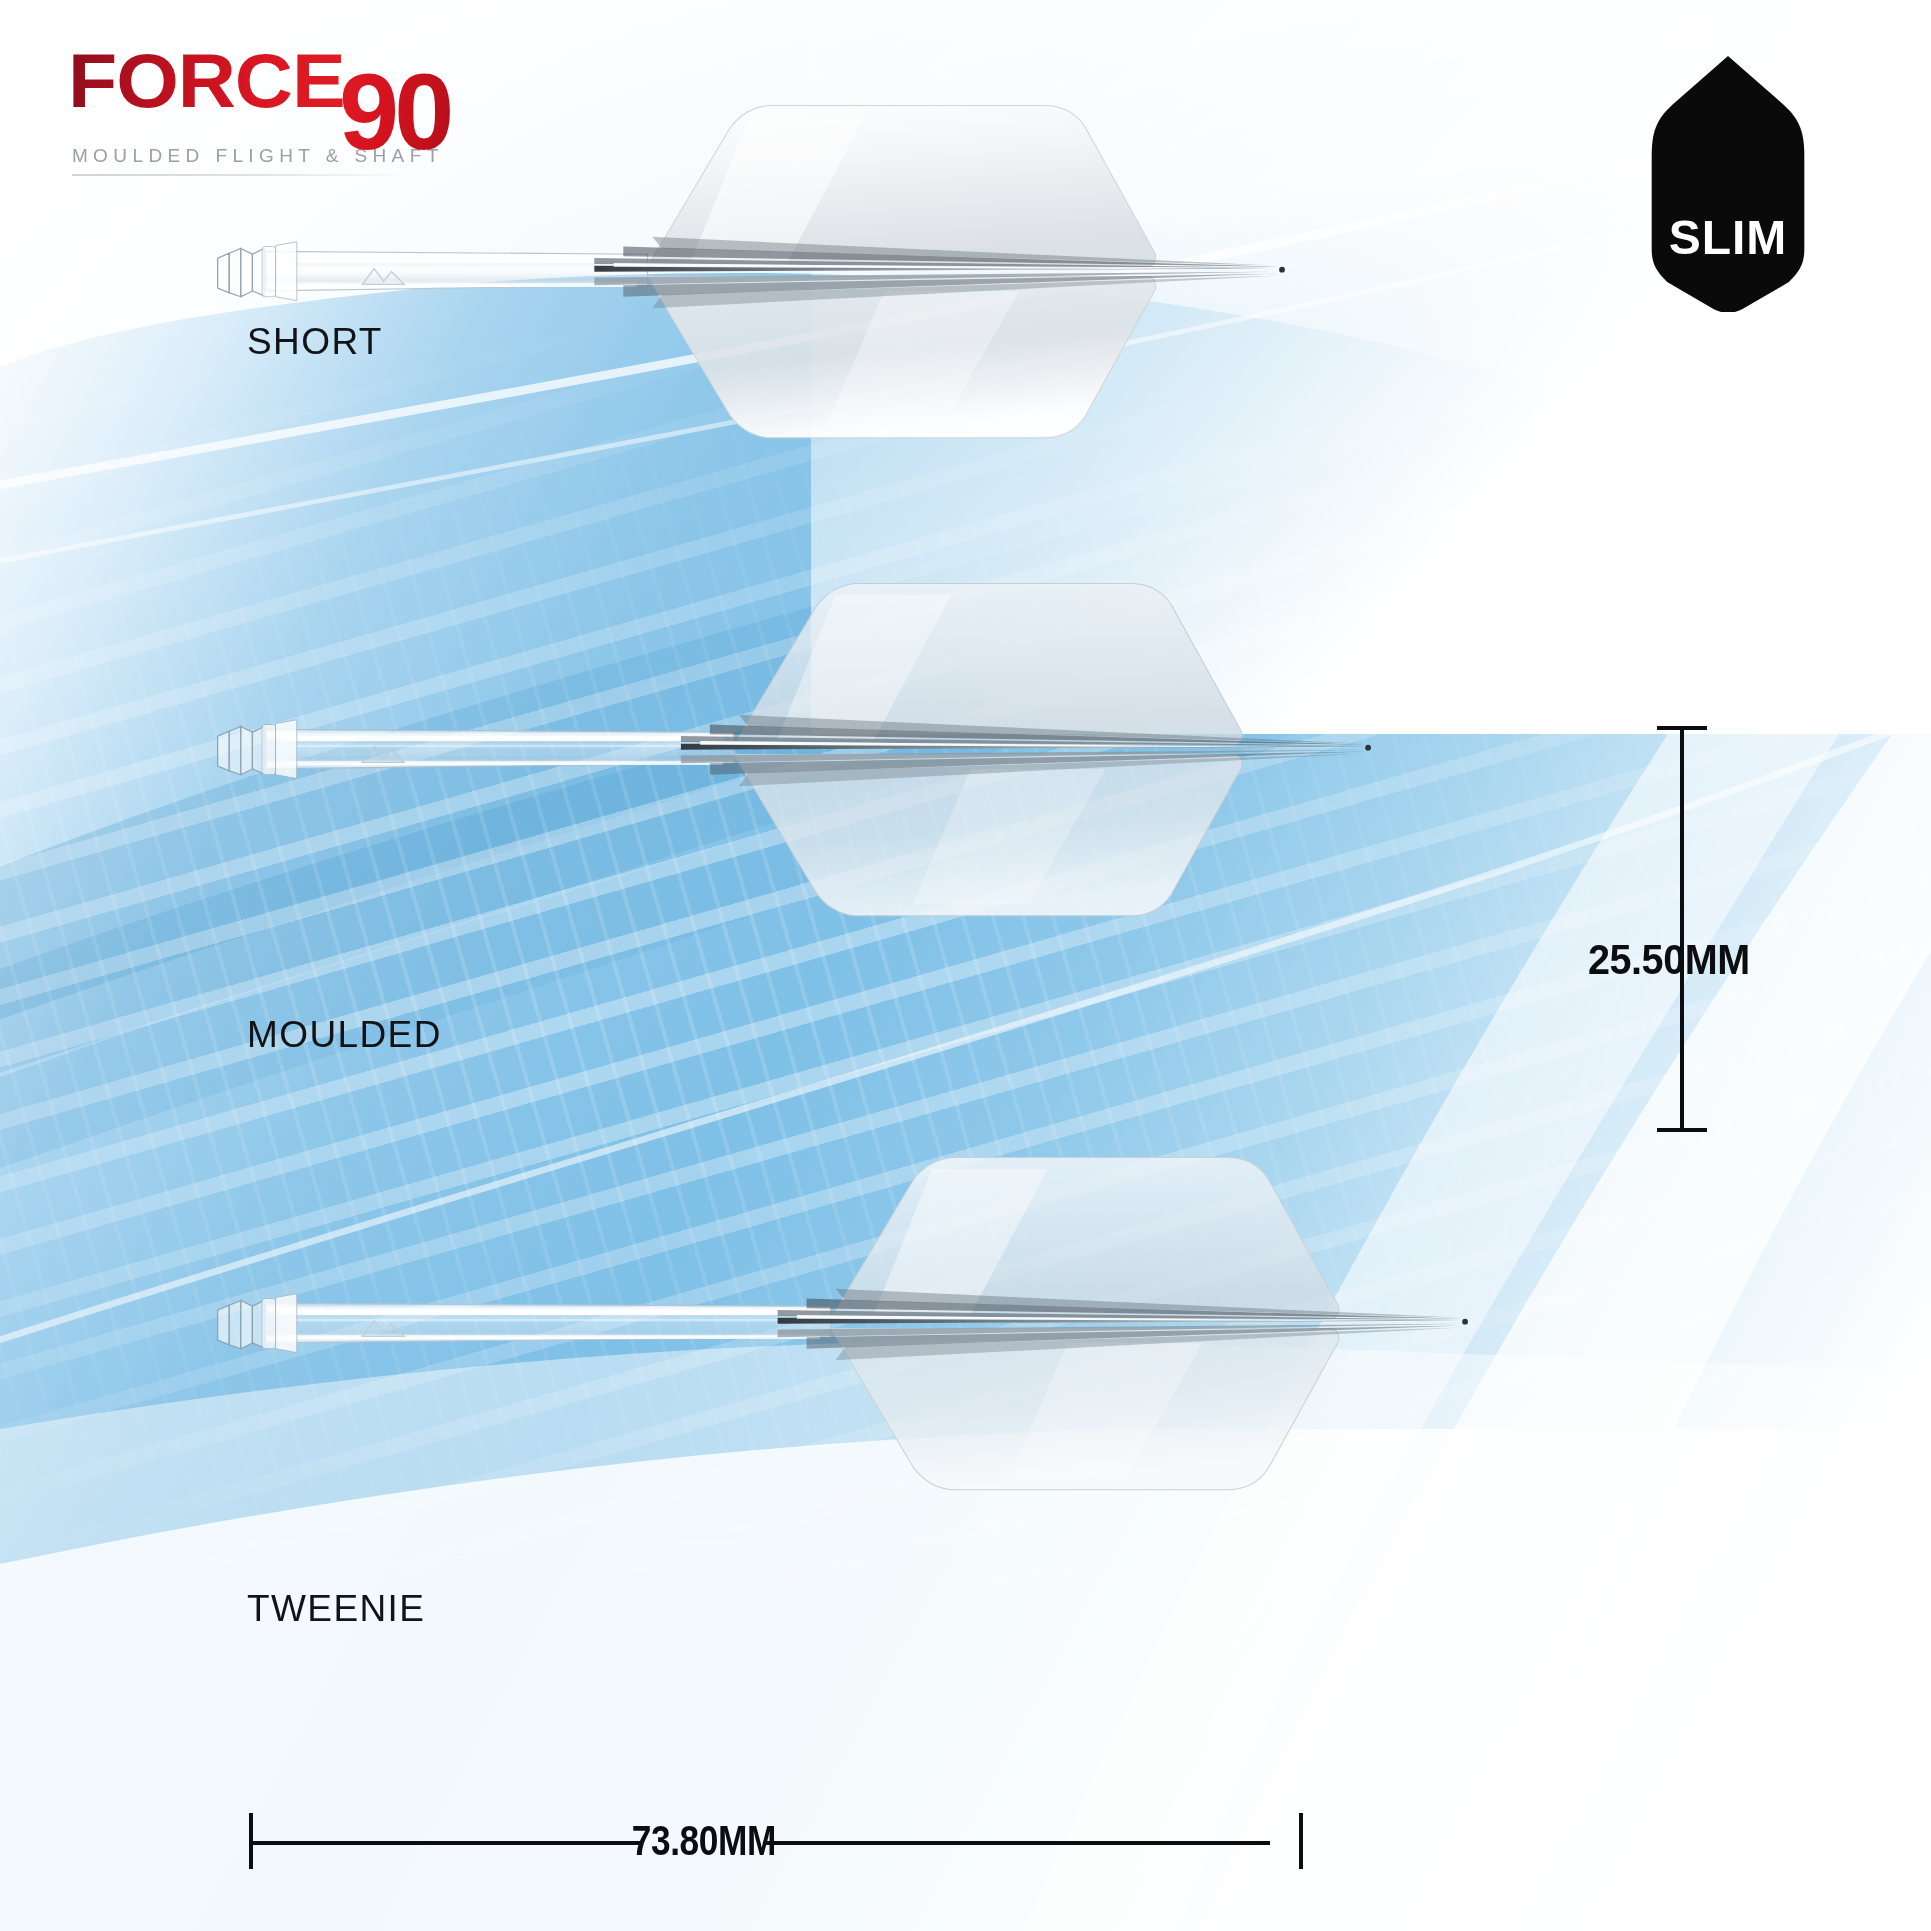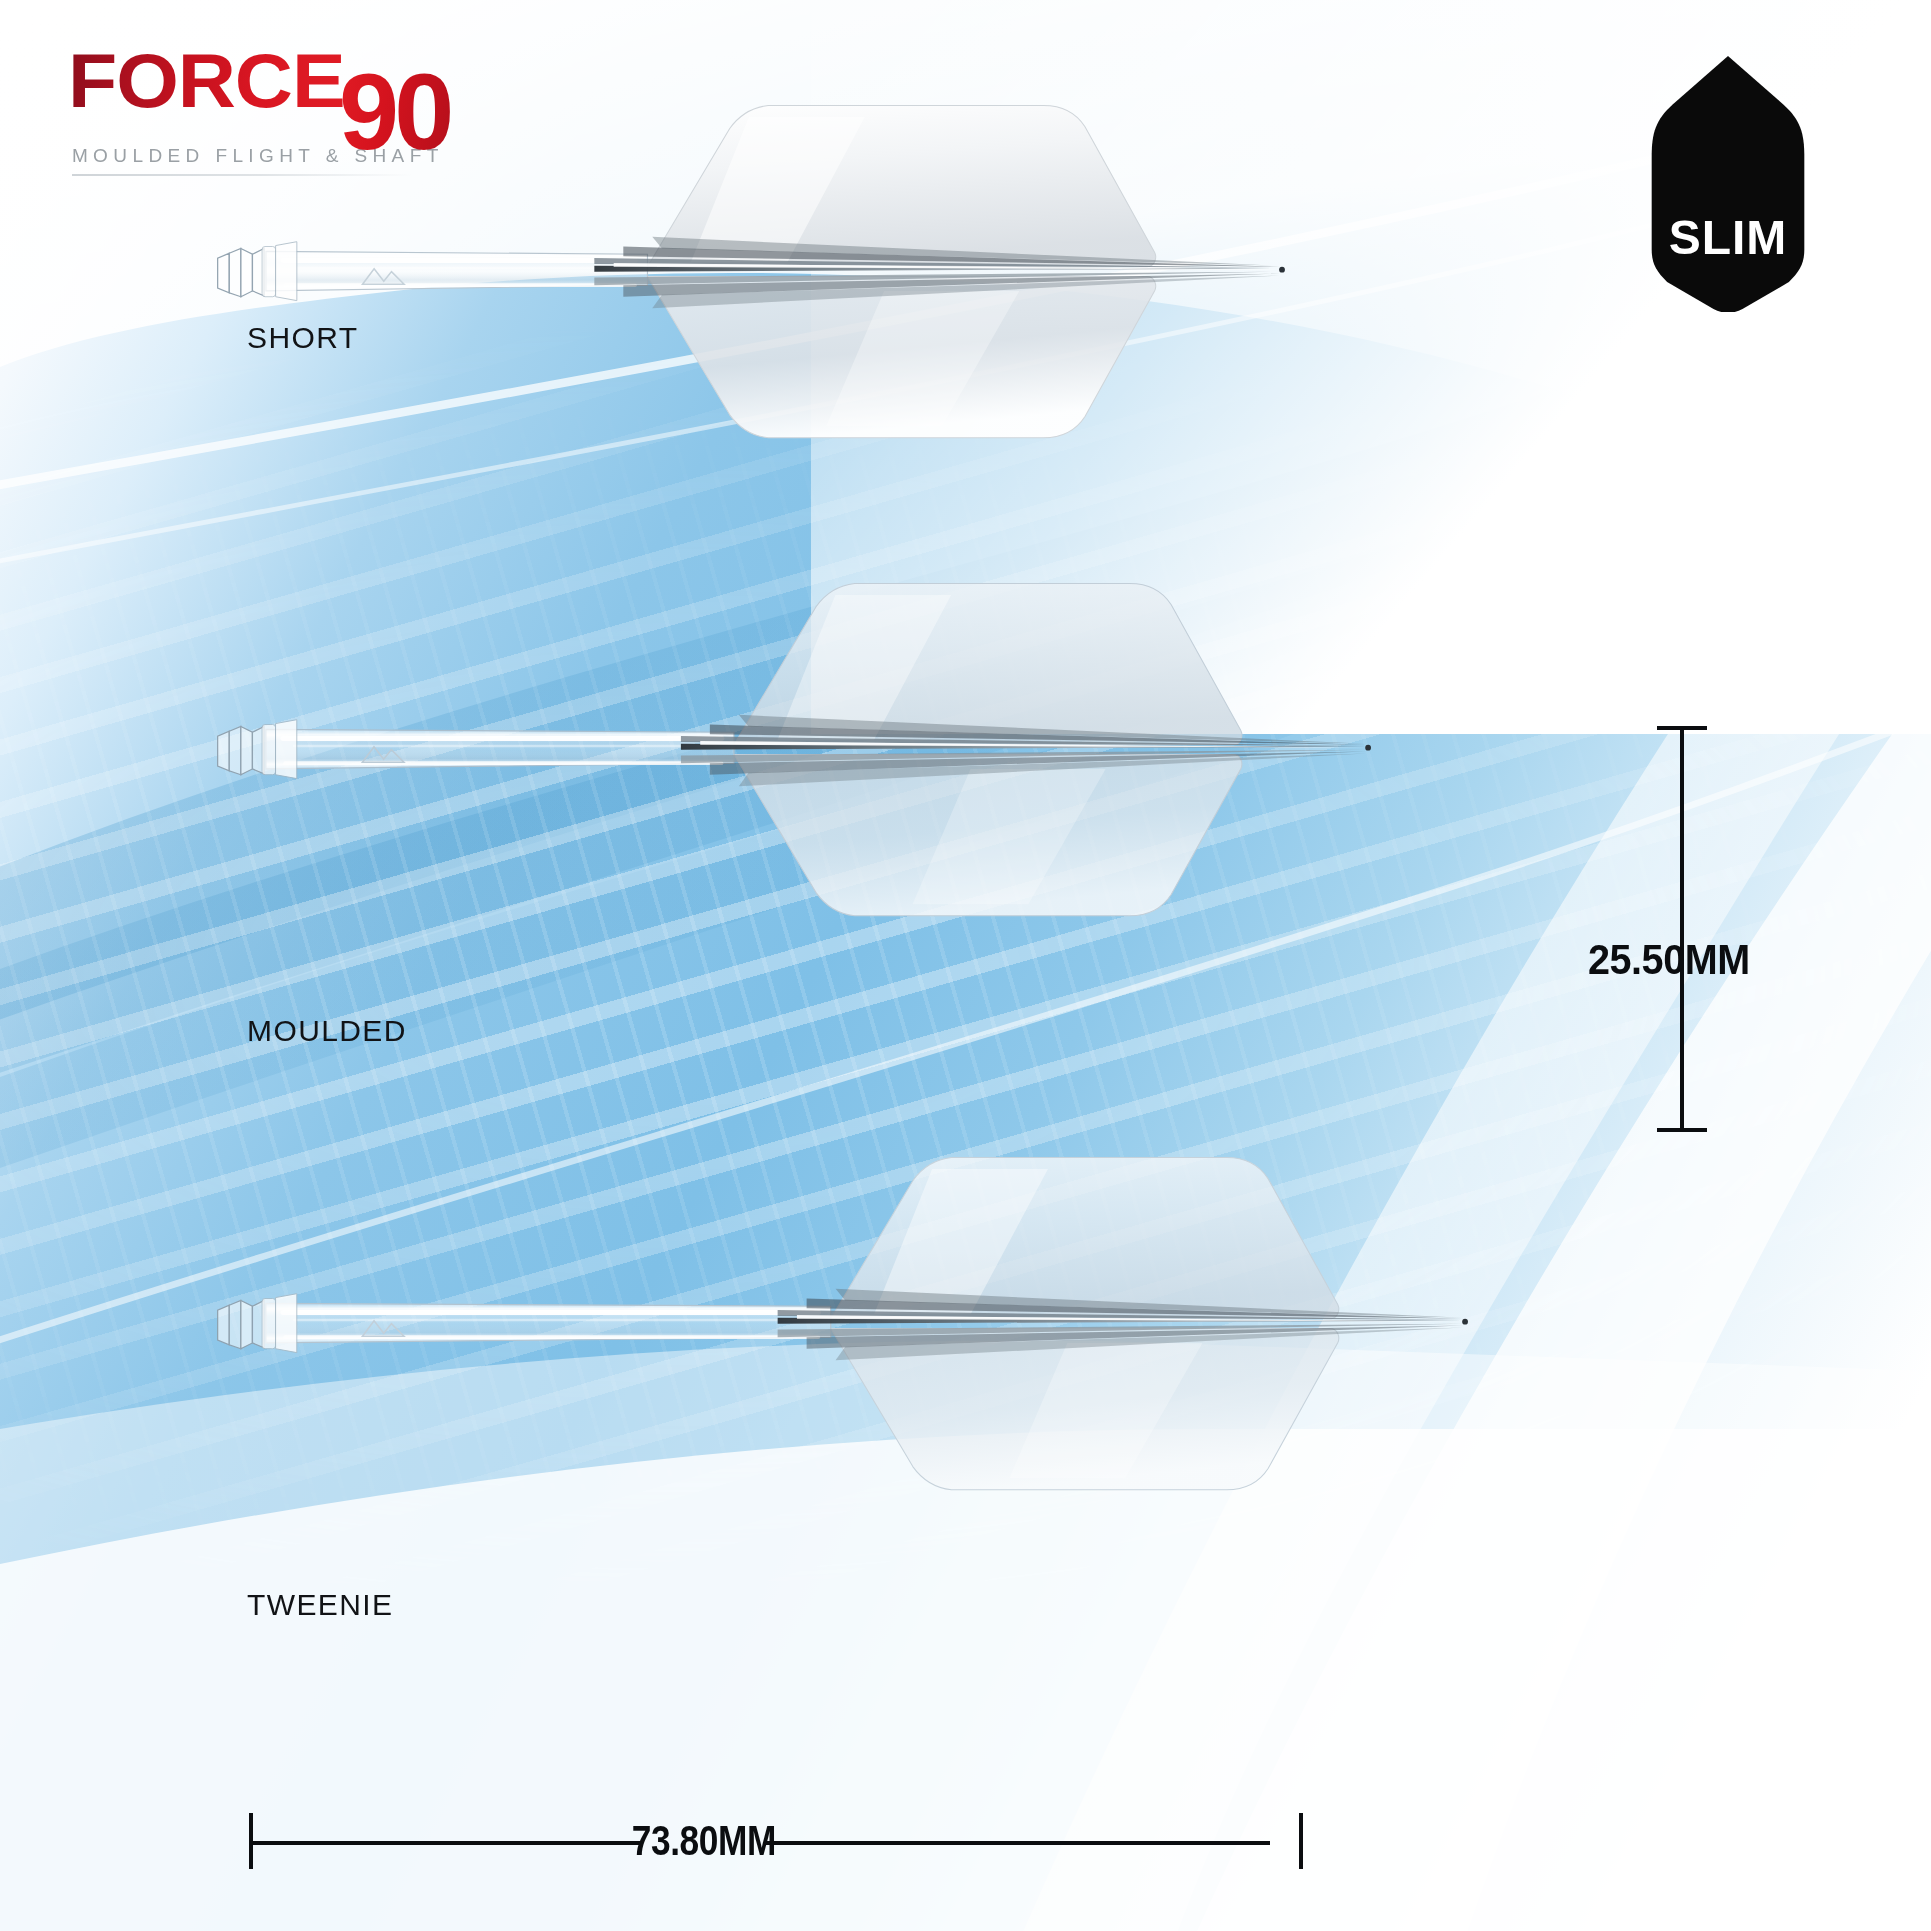--- a/index.html
+++ b/index.html
@@ -103,21 +103,21 @@
     color:#ffffff;font-size:48px;font-weight:700;letter-spacing:1px;
   }
 
   
   .dart{position:absolute;}
   .dart svg{display:block;width:100%;height:100%;overflow:visible;}
 
   
   .size-label{
     position:absolute;color:#111316;
-    font-size:30px;font-weight:400;letter-spacing:1.4px;
+    font-size:37px;font-weight:400;letter-spacing:1.4px;
     font-family:"Liberation Sans",sans-serif;
   }
 
   
   .dim-h{position:absolute;height:58px;}
   .dim-h .rule{
     position:absolute;left:0;right:0;top:28px;height:3.9px;background:#0b0d10;
   }
   .dim-h .cap{
     position:absolute;top:0;width:3.9px;height:56px;background:#0b0d10;

